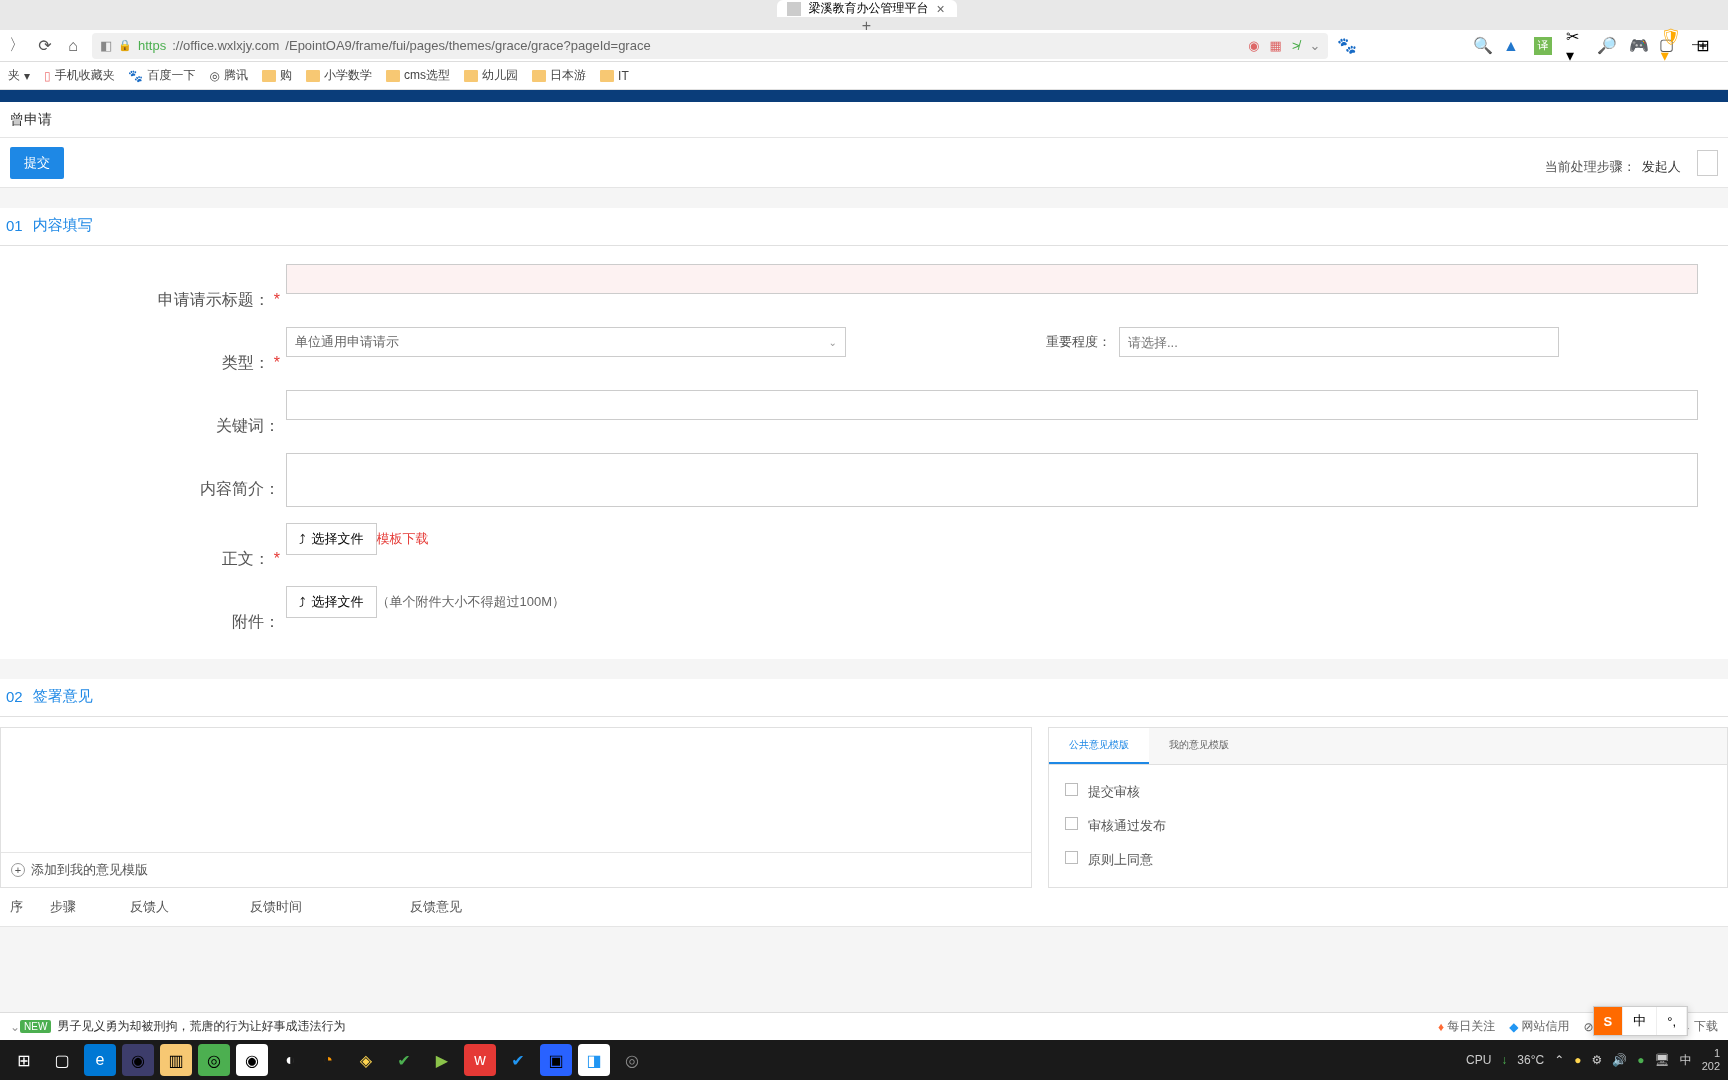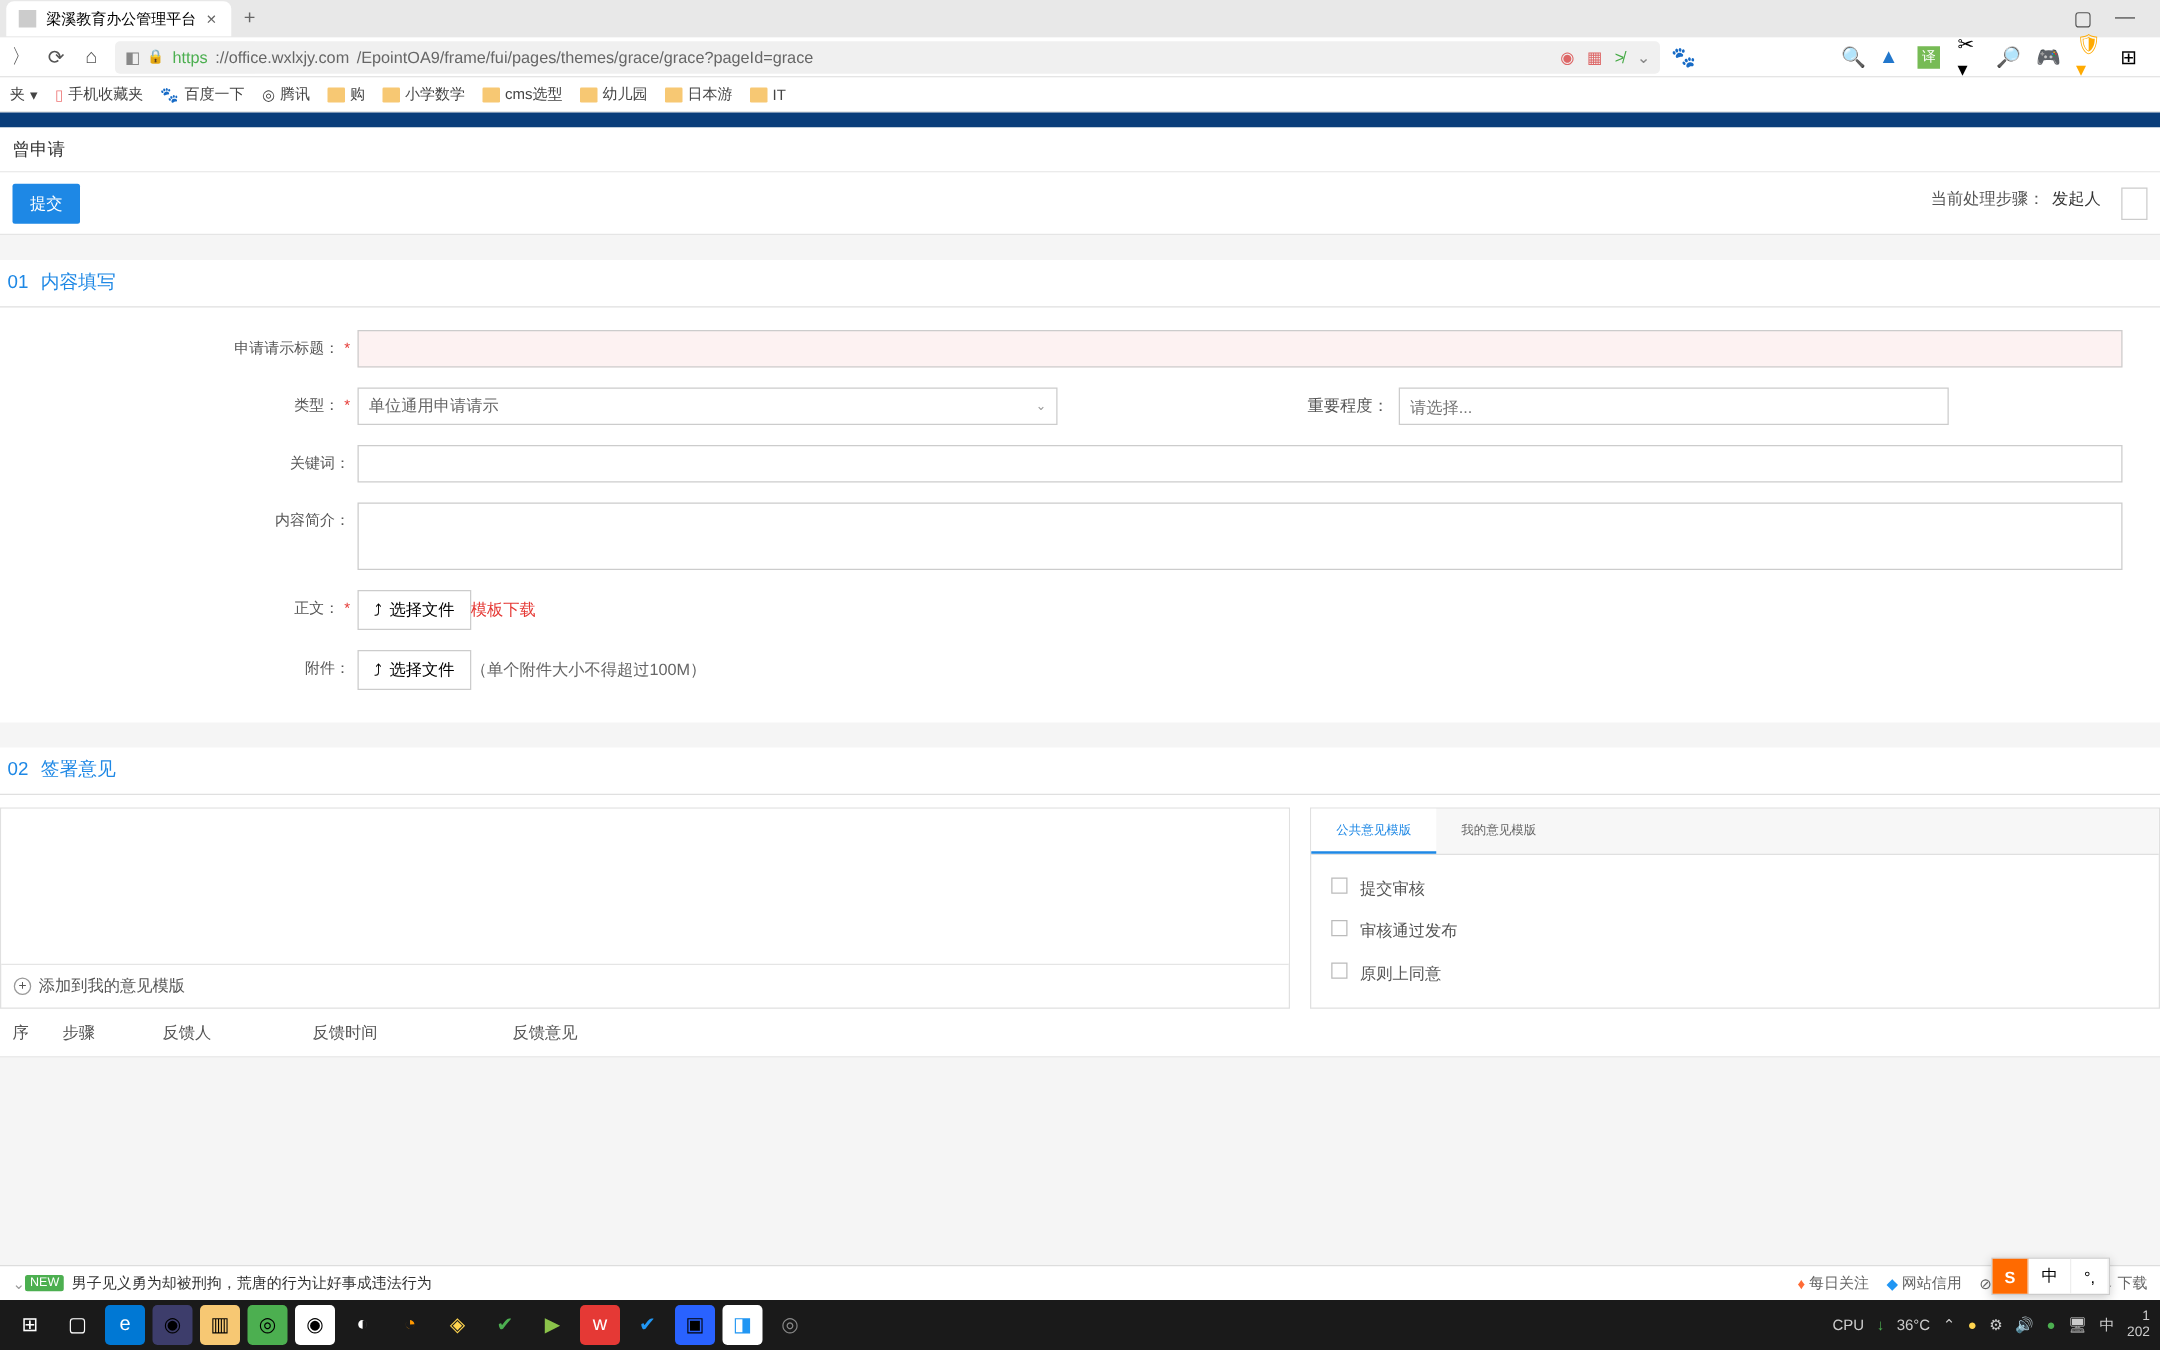--- a/index.html
+++ b/index.html
@@ -1,19 +1,19 @@
 <!DOCTYPE html>
 <html><head>
 <meta charset="utf-8">
 <style>
 * { margin: 0; padding: 0; box-sizing: border-box; font-family: "Microsoft YaHei", Arial, sans-serif; }
 body { background: #f5f5f5; width: 1728px; height: 1080px; overflow: hidden; position: relative; }
 
 
-.browser-tabs { height: 30px; background: #e8e8e8; display: flex; align-items: center; padding-left: 5px; }
+.browser-tabs { height: 30px; background: #e8e8e8; display: flex; align-items: center; padding-left: 5px; flex-direction: column; }
 .tab { background: #fff; height: 28px; display: flex; align-items: center; padding: 0 10px; border-radius: 6px 6px 0 0; font-size: 12px; gap: 8px; min-width: 180px; }
 .tab-icon { width: 14px; height: 14px; background: #ccc; }
 .tab-close { color: #666; font-size: 14px; cursor: pointer; }
 .new-tab { padding: 0 10px; color: #666; font-size: 16px; cursor: pointer; }
 .tabs-right { margin-left: auto; display: flex; gap: 18px; padding-right: 20px; color: #555; }
 
 .browser-nav { height: 32px; background: #fff; display: flex; align-items: center; padding: 0 8px; gap: 10px; border-bottom: 1px solid #ddd; }
 .nav-btn { width: 18px; height: 18px; display: flex; align-items: center; justify-content: center; color: #555; cursor: pointer; }
 .url-bar { flex: 1; height: 26px; background: #f0f0f0; border-radius: 4px; display: flex; align-items: center; padding: 0 8px; font-size: 13px; gap: 6px; }
 .url-lock { color: #4caf50; font-size: 11px; }
@@ -29,33 +29,33 @@
 
 
 .blue-bar { height: 12px; background: #0a3d7a; }
 
 
 .page-header { height: 36px; background: #fff; display: flex; align-items: center; padding: 0 10px; font-size: 14px; color: #333; border-bottom: 1px solid #e5e5e5; }
 
 
 .action-bar { height: 50px; background: #fff; display: flex; align-items: center; padding: 0 10px; border-bottom: 1px solid #e5e5e5; }
 .submit-btn { background: #1e88e5; color: #fff; border: none; padding: 7px 14px; font-size: 13px; border-radius: 2px; cursor: pointer; }
-.step-info { margin-left: auto; font-size: 13px; color: #555; display: flex; align-items: flex-start; gap: 6px; }
+.step-info { margin-left: auto; font-size: 13px; color: #555; display: flex; align-items: flex-end; gap: 6px; }
 .step-val { color: #333; }
 .step-btn { border: 1px solid #ccc; background: #fff; padding: 5px 8px; margin-left: 10px; font-size: 12px; cursor: pointer; }
 
 
 .section { background: #fff; margin-top: 20px; }
 .section-title { display: flex; align-items: center; gap: 10px; font-size: 15px; color: #1e88e5; padding: 8px 6px 10px 6px; border-bottom: 1px solid #e0e0e0; }
 .sec-num { font-size: 15px; }
 
 
 .form { padding: 18px 30px 10px 30px; }
 .form-row { display: flex; align-items: flex-start; margin-bottom: 16px; }
-.form-label { width: 250px; text-align: right; font-size: 12px; color: #555; padding-top: 6px; }
+.form-label { width: 250px; text-align: right; font-size: 16px; color: #555; padding-top: 6px; margin-top: 20px; }
 .required { color: #e53935; margin-left: 4px; }
 .form-control { flex: 1; display: flex; align-items: center; padding-left: 6px; }
 .input-text { flex: 1; height: 30px; border: 1px solid #ccc; padding: 0 8px; font-size: 13px; background: #fff; }
 .input-pink { background: #fdf2f2; }
 .textarea { flex: 1; height: 54px; border: 1px solid #ccc; padding: 6px 8px; font-size: 13px; resize: none; }
 .select { width: 560px; height: 30px; border: 1px solid #ccc; background: #fff; padding: 0 8px; font-size: 13px; display: flex; align-items: center; justify-content: space-between; color: #666; cursor: pointer; }
 .select-arrow { color: #999; font-size: 10px; }
 .priority-group { display: flex; align-items: center; gap: 8px; margin-left: 200px; }
 .priority-label { font-size: 13px; color: #555; }
 .file-btn { border: 1px solid #ccc; background: #fff; padding: 6px 12px; font-size: 13px; display: inline-flex; align-items: center; gap: 6px; cursor: pointer; }

